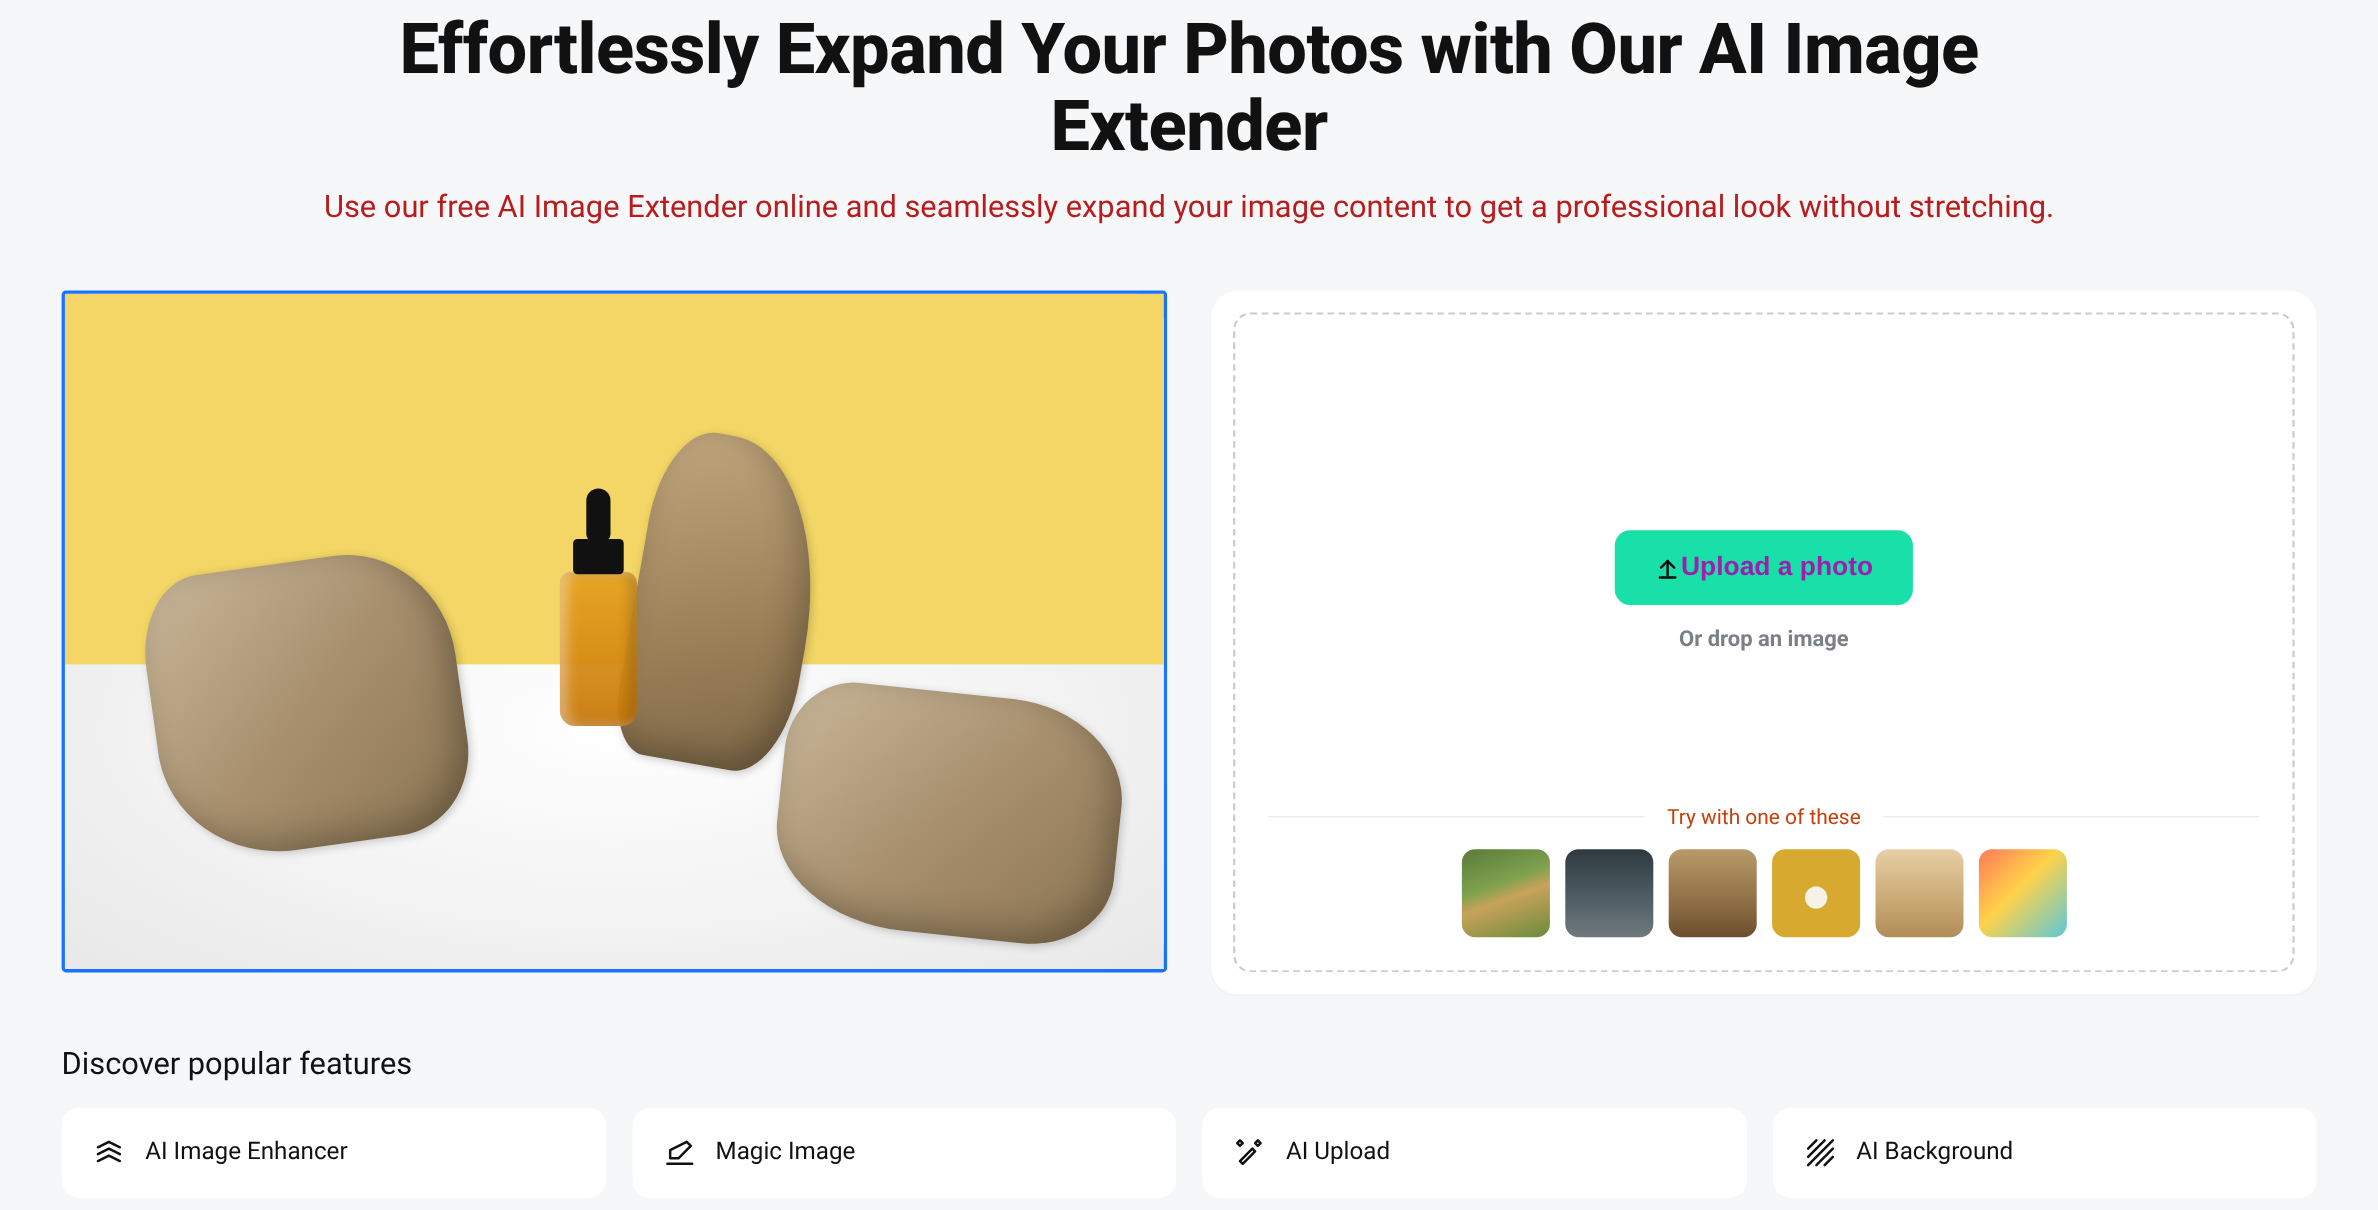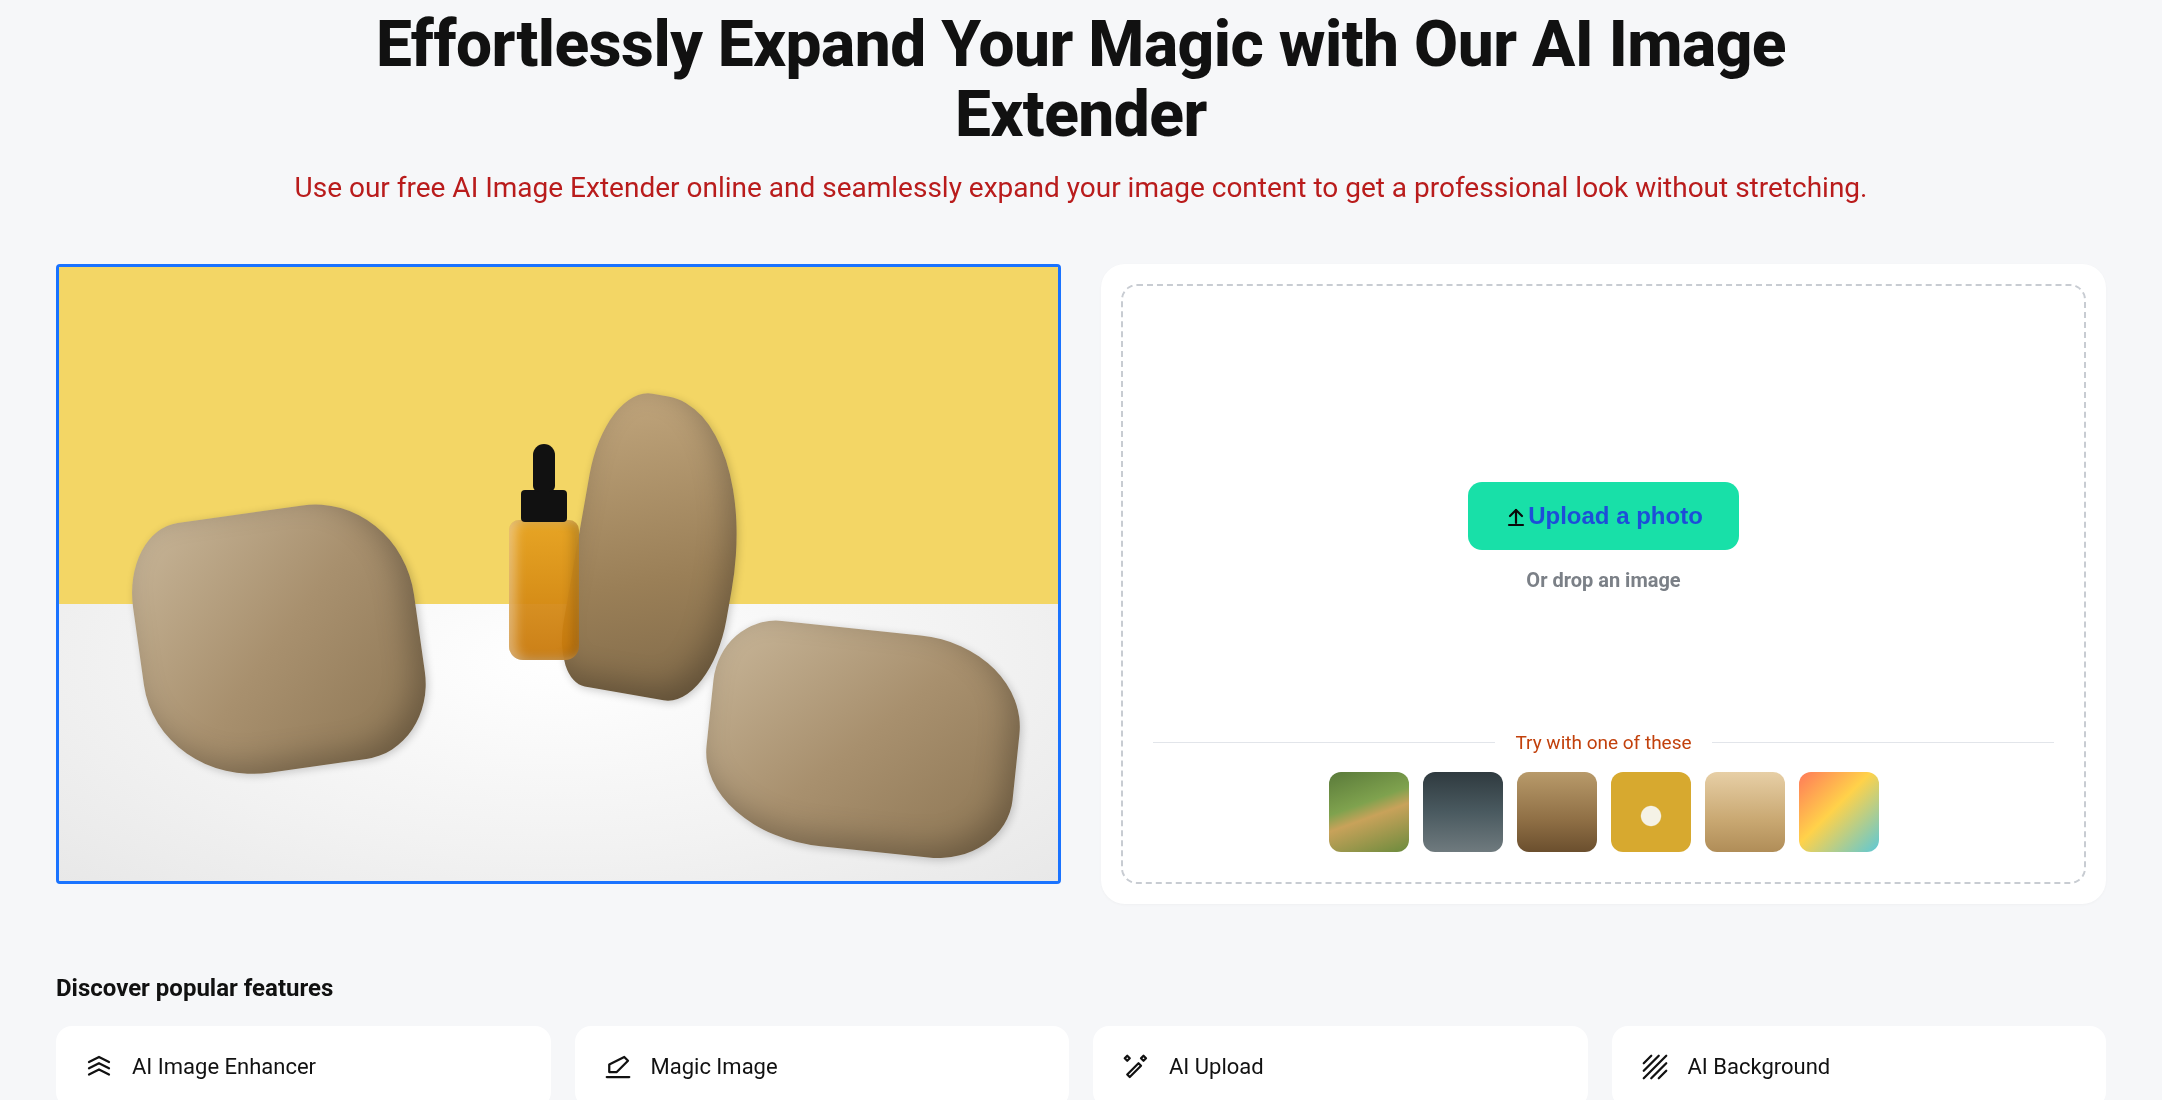--- a/index.html
+++ b/index.html
@@ -86,21 +86,21 @@
   display: flex;
   flex-direction: column;
   align-items: center;
   padding: 30px;
 }
 .dz-spacer-top { flex: 1.2; }
 .dz-spacer-mid { flex: 1; }
 .upload-btn {
   display: inline-flex; align-items: center; 
   background: #18e0a8;
-  color: #1d4ed8;
+  color: #a21caf;
   font-weight: 700;
   font-size: 24px;
   border: none;
   border-radius: 14px;
   padding: 20px 36px;
   cursor: pointer;
 }
 .upload-btn svg { width: 24px; height: 24px; }
 .drop-text { margin-top: 18px; color: #7b8087; font-size: 20px; font-weight: bold; }
 
@@ -118,34 +118,34 @@
   background-size: cover; background-position: center;
 }
 .s1 { background: linear-gradient(160deg,#5a7a3a 0%,#7fa24e 40%,#c8a25a 55%,#6b8b3d 100%); }
 .s2 { background: linear-gradient(180deg,#2f3a3f 0%,#4a5a60 50%,#6f7a7e 100%); }
 .s3 { background: linear-gradient(180deg,#b89a6a 0%,#8f6f45 60%,#6b4f2e 100%); }
 .s4 { background: radial-gradient(circle at 50% 55%,#f5f2e6 0 16%,#d7a92f 18% 100%); }
 .s5 { background: linear-gradient(180deg,#e7cfa6 0%,#c9a872 60%,#b08d58 100%); }
 .s6 { background: linear-gradient(135deg,#ff7a59 0%,#ffd24a 45%,#5cc8d7 100%); }
 
 
-.features-heading { font-size: 24px; font-weight: 700; margin-top: 70px; margin-bottom: 24px; color: #111; }
+.features-heading { font-size: 28px; font-weight: 400; margin-top: 46px; margin-bottom: 24px; color: #111; }
 .features { display: flex; gap: 24px; }
 .feature {
   flex: 1; background: #fff; border-radius: 16px; padding: 26px 28px;
   display: flex; align-items: center; gap: 18px; cursor: pointer;
   font-size: 22px; color: #111;
 }
 .feature svg { width: 30px; height: 30px; flex-shrink: 0; }
 </style>
 </head>
 <body>
 
 <div class="hero">
-  <h1 class="title">Effortlessly Expand Your Magic with Our AI Image Extender</h1>
+  <h1 class="title">Effortlessly Expand Your Photos with Our AI Image Extender</h1>
   <p class="subtitle">Use our free AI Image Extender online and seamlessly expand your image content to get a professional look without stretching.</p>
 </div>
 
 <div class="panels">
   <div class="panel-left">
     <div class="preview">
       <div class="preview-img">
         <div class="sky"></div>
         <div class="salt"></div>
         <div class="rock rock2"></div>

